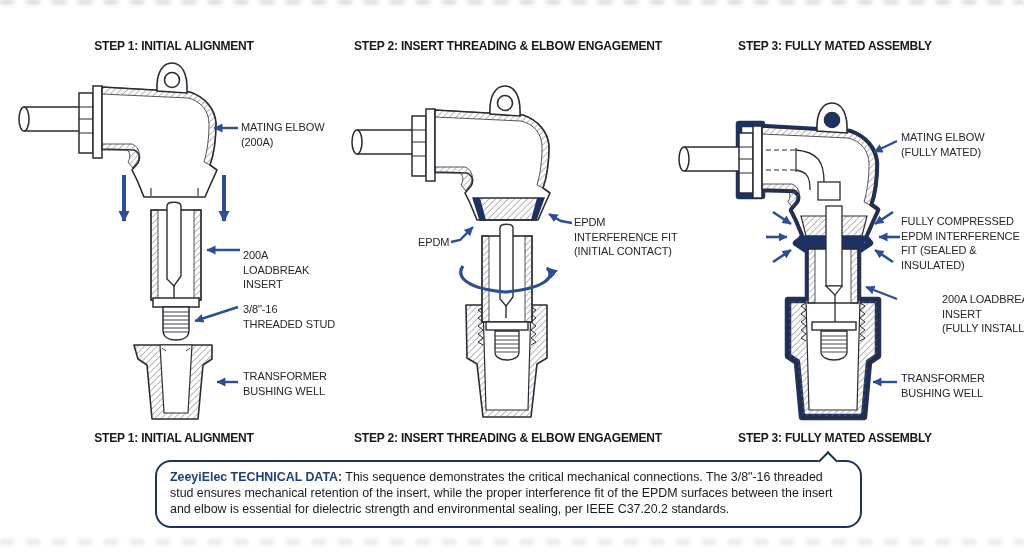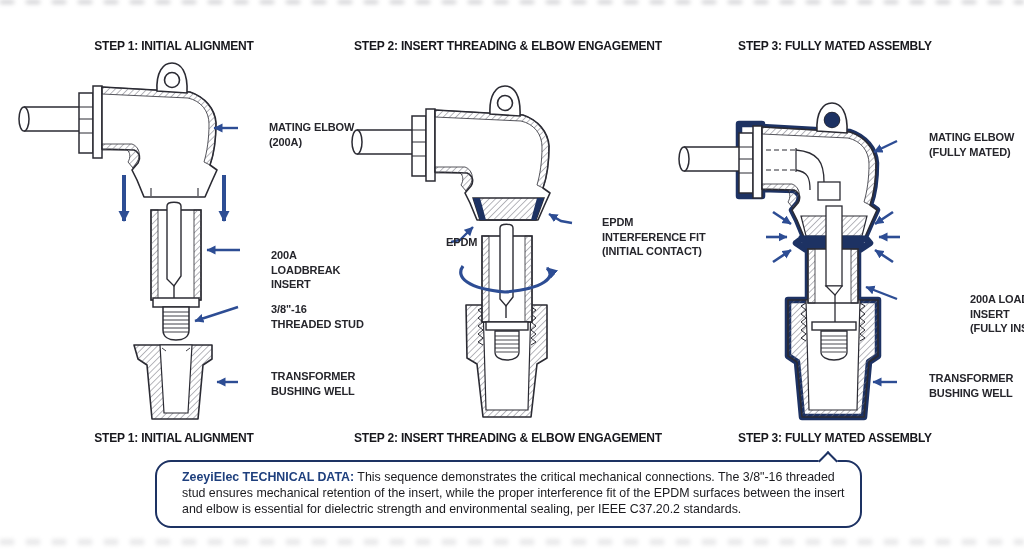--- a/index.html
+++ b/index.html
@@ -7,26 +7,26 @@
   .canvas {
     position:relative; width:1024px; height:559px; background:#fff;
     font-family:"Liberation Sans", sans-serif; overflow:hidden;
   }
   .art { position:absolute; left:0; top:0; }
   .ptitle {
     position:absolute; font-weight:700; font-size:12px; letter-spacing:-0.2px;
     color:#17171c; text-align:center; white-space:nowrap;
   }
   .lbl {
-    position:absolute; font-weight:700; font-size:11px; line-height:14.5px;
-    letter-spacing:-0.1px; color:#26262c; white-space:nowrap;margin-left:28px;
+    position:absolute; font-weight:400; font-size:11px; line-height:14.5px;
+    letter-spacing:-0.1px; color:#26262c; white-space:nowrap;
   }
   .note {
     position:absolute; left:155px; top:460px; width:707px; height:68px;
-    border:2px solid #1d3263; border-radius:16px; background:#fff;padding-left:12px;
+    border:2px solid #1d3263; border-radius:16px; background:#fff;
   }
   .note-tail {
     position:absolute; top:-8px; left:664px; width:14px; height:14px;
     background:#fff; border-left:2px solid #1d3263; border-top:2px solid #1d3263;
     transform:rotate(45deg);
   }
   .note-text {
     padding:7px 13px 0 13px; font-size:12.4px; line-height:16px; color:#1b1b1f;
   }
   .brand { font-weight:700; color:#1e3f7d; }
@@ -225,20 +225,21 @@
 
   <div class="lbl" style="left:241px; top:120px;">MATING ELBOW<br>(200A)</div>
   <div class="lbl" style="left:243px; top:248px;">200A<br>LOADBREAK<br>INSERT</div>
   <div class="lbl" style="left:243px; top:302px;">3/8"-16<br>THREADED STUD</div>
   <div class="lbl" style="left:243px; top:369px;">TRANSFORMER<br>BUSHING WELL</div>
 
   <div class="lbl" style="left:418px; top:235px;">EPDM</div>
   <div class="lbl" style="left:574px; top:215px;">EPDM<br>INTERFERENCE FIT<br>(INITIAL CONTACT)</div>
 
   <div class="lbl" style="left:901px; top:130px;">MATING ELBOW<br>(FULLY MATED)</div>
+  <div class="lbl" style="left:901px; top:214px;">FULLY COMPRESSED<br>EPDM INTERFERENCE<br>FIT (SEALED &amp;<br>INSULATED)</div>
   <div class="lbl" style="left:942px; top:292px;">200A LOADBREAK<br>INSERT<br>(FULLY INSTALLED)</div>
   <div class="lbl" style="left:901px; top:371px;">TRANSFORMER<br>BUSHING WELL</div>
 
   <div class="note">
     <div class="note-tail"></div>
     <p class="note-text"><span class="brand">ZeeyiElec TECHNICAL DATA:</span> <span>This sequence demonstrates the critical mechanical connections. The 3/8"-16 threaded stud ensures mechanical retention of the insert, while the proper interference fit of the EPDM surfaces between the insert and elbow is essential for dielectric strength and environmental sealing, per IEEE C37.20.2 standards.</span></p>
   </div>
 
   <div class="noise noise-top"></div>
   <div class="noise noise-bottom"></div>

